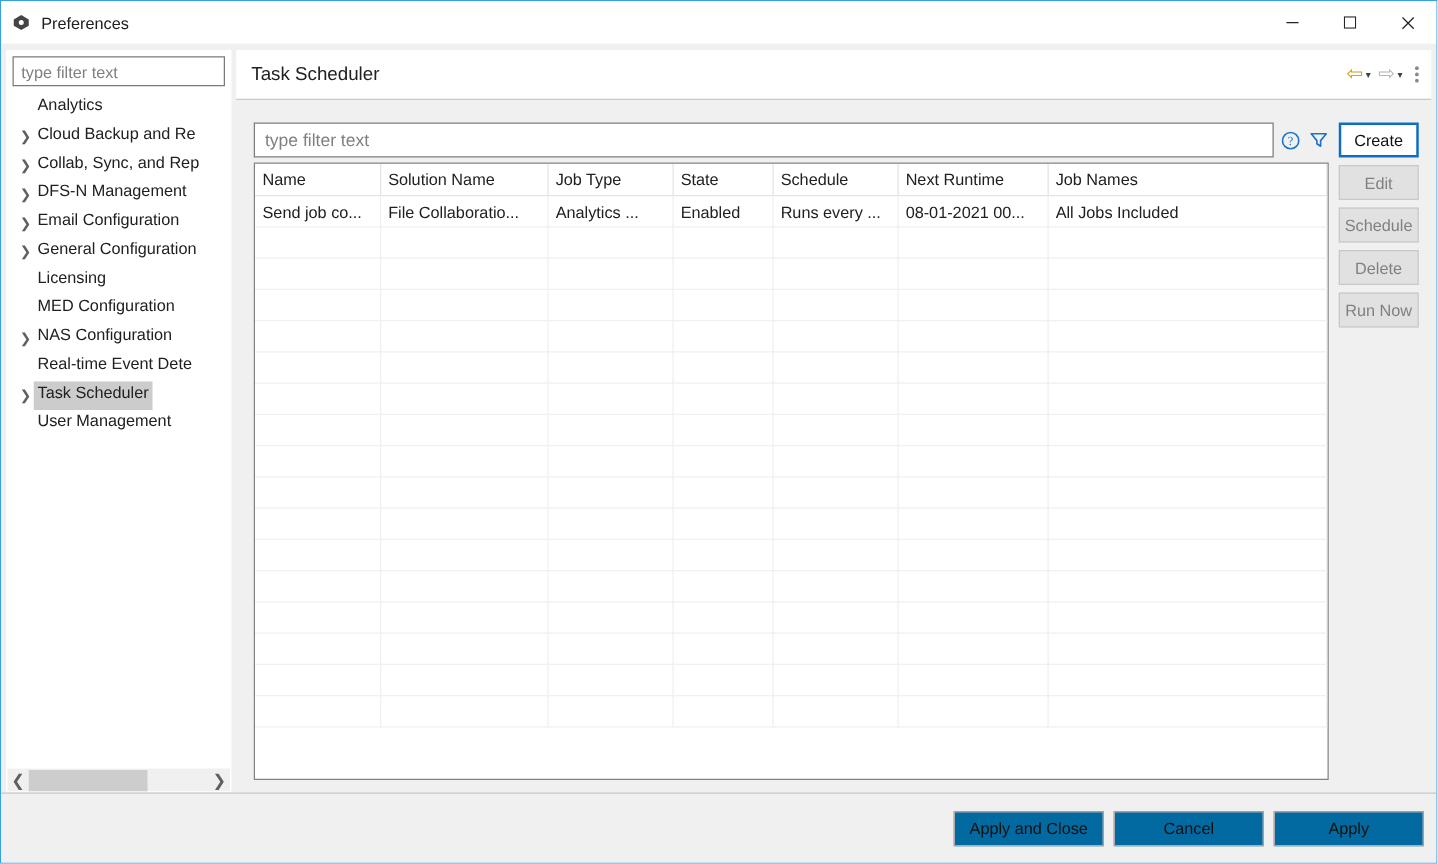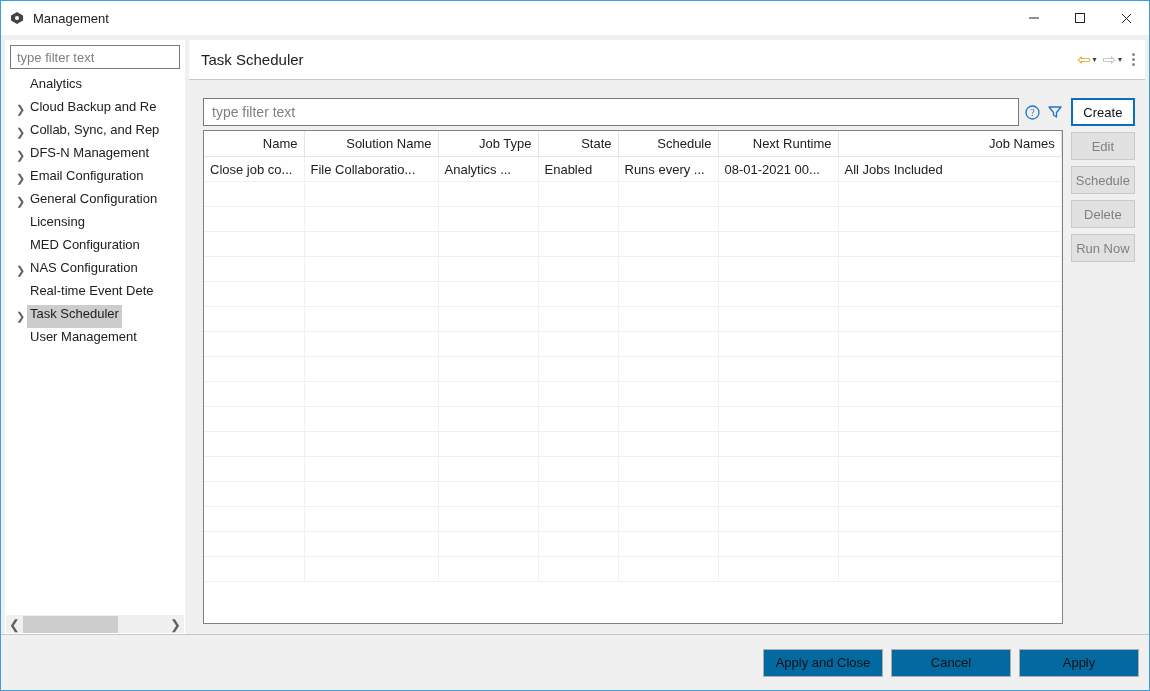--- a/index.html
+++ b/index.html
@@ -221,21 +221,21 @@
     border:1px solid #828282;
     background:#ffffff;
     overflow:hidden;
   }
   table.grid {
     width:100%;
     border-collapse:collapse;
     table-layout:fixed;
   }
   table.grid th {
-    text-align:right;
+    text-align:left;
     font-weight:400;
     font-size:13px;
     padding: 5px 6px;
     border-right:1px solid #e4e4e4;
     border-bottom:1px solid #e4e4e4;
     white-space:nowrap;
     overflow:hidden;
   }
   table.grid td {
     padding: 4px 6px;
@@ -302,21 +302,21 @@
 
 <div class="window">
 
   <div class="titlebar">
     <span class="app-icon">
       <svg width="14" height="14" viewBox="0 0 14 14">
         <polygon points="7,1 13,4.5 13,9.5 7,13 1,9.5 1,4.5" fill="#444"></polygon>
         <circle cx="7" cy="7" r="2" fill="#fff"></circle>
       </svg>
     </span>
-    <span class="title">Management</span>
+    <span class="title">Preferences</span>
     <div class="win-controls">
       <div class="win-btn min">
         <svg width="10" height="10">
             <line x1="0" y1="5" x2="10" y2="5" stroke-width="1"></line>
           </svg>
       </div>
       <div class="win-btn max">
         <svg width="10" height="10">
             <rect x="0.5" y="0.5" width="9" height="9" stroke-width="1"></rect>
           </svg>
@@ -449,21 +449,21 @@
                   <th>Solution Name</th>
                   <th>Job Type</th>
                   <th>State</th>
                   <th>Schedule</th>
                   <th>Next Runtime</th>
                   <th>Job Names</th>
                 </tr>
               </thead>
               <tbody>
                 <tr>
-                  <td>Close job co...</td>
+                  <td>Send job co...</td>
                   <td>File Collaboratio...</td>
                   <td>Analytics ...</td>
                   <td>Enabled</td>
                   <td>Runs every ...</td>
                   <td>08-01-2021 00...</td>
                   <td>All Jobs Included</td>
                 </tr>
                 <tr class="empty">
                     <td>&nbsp;</td>
                     <td></td>

